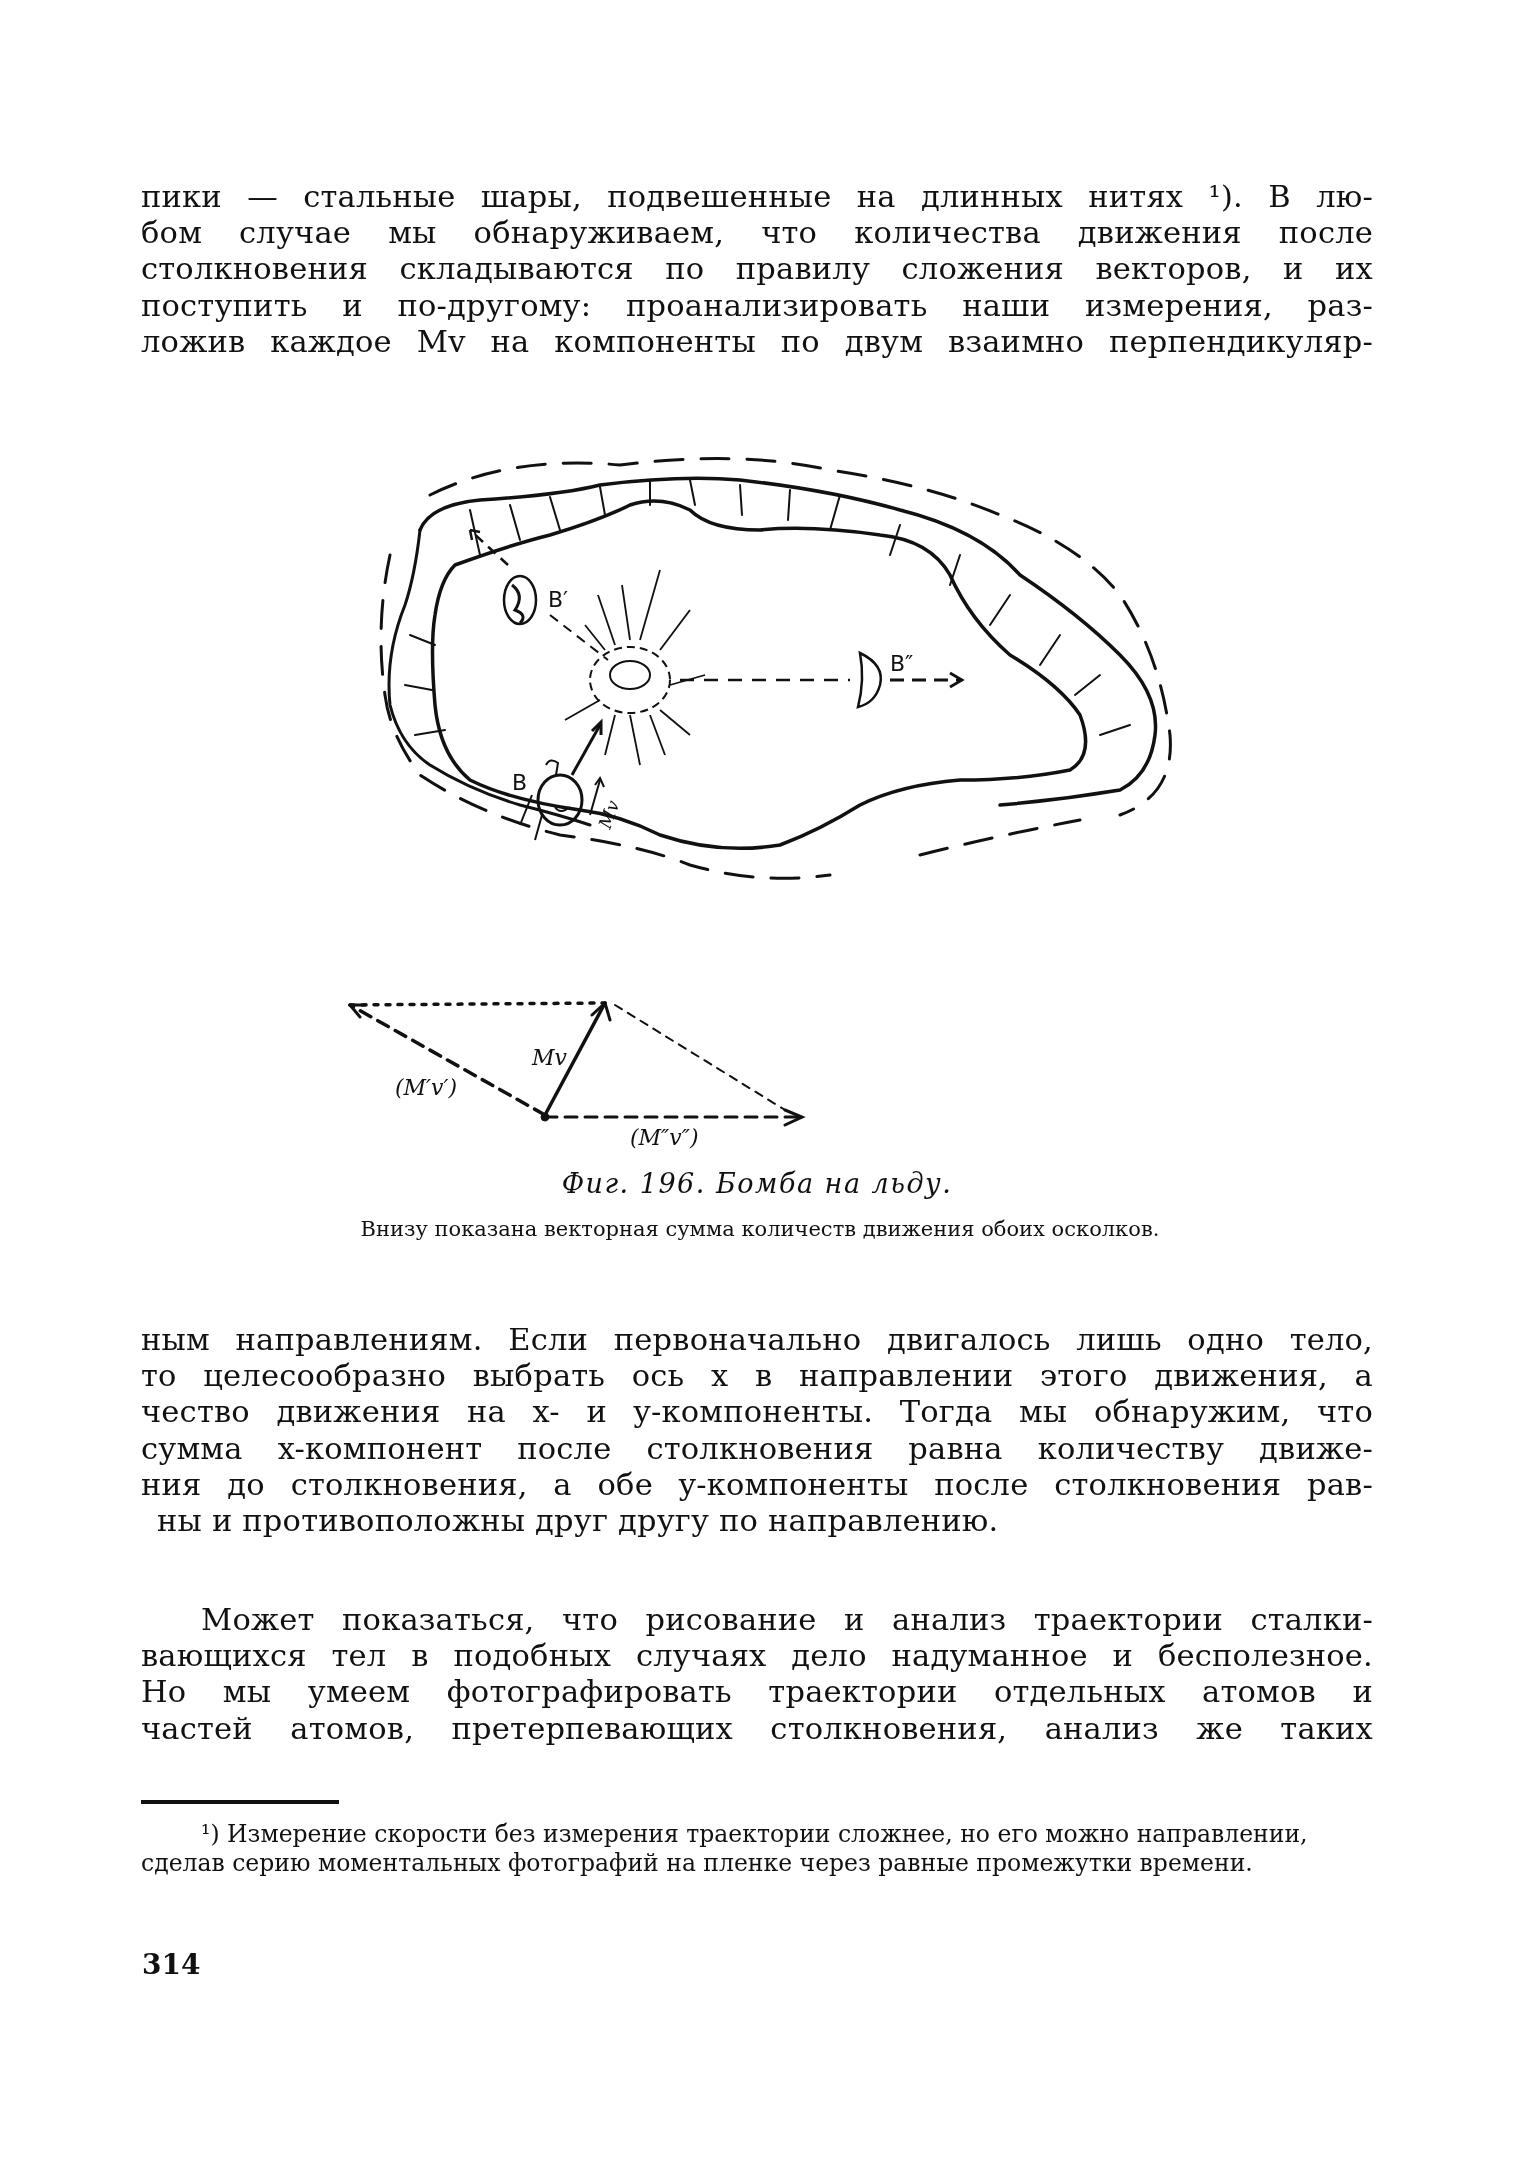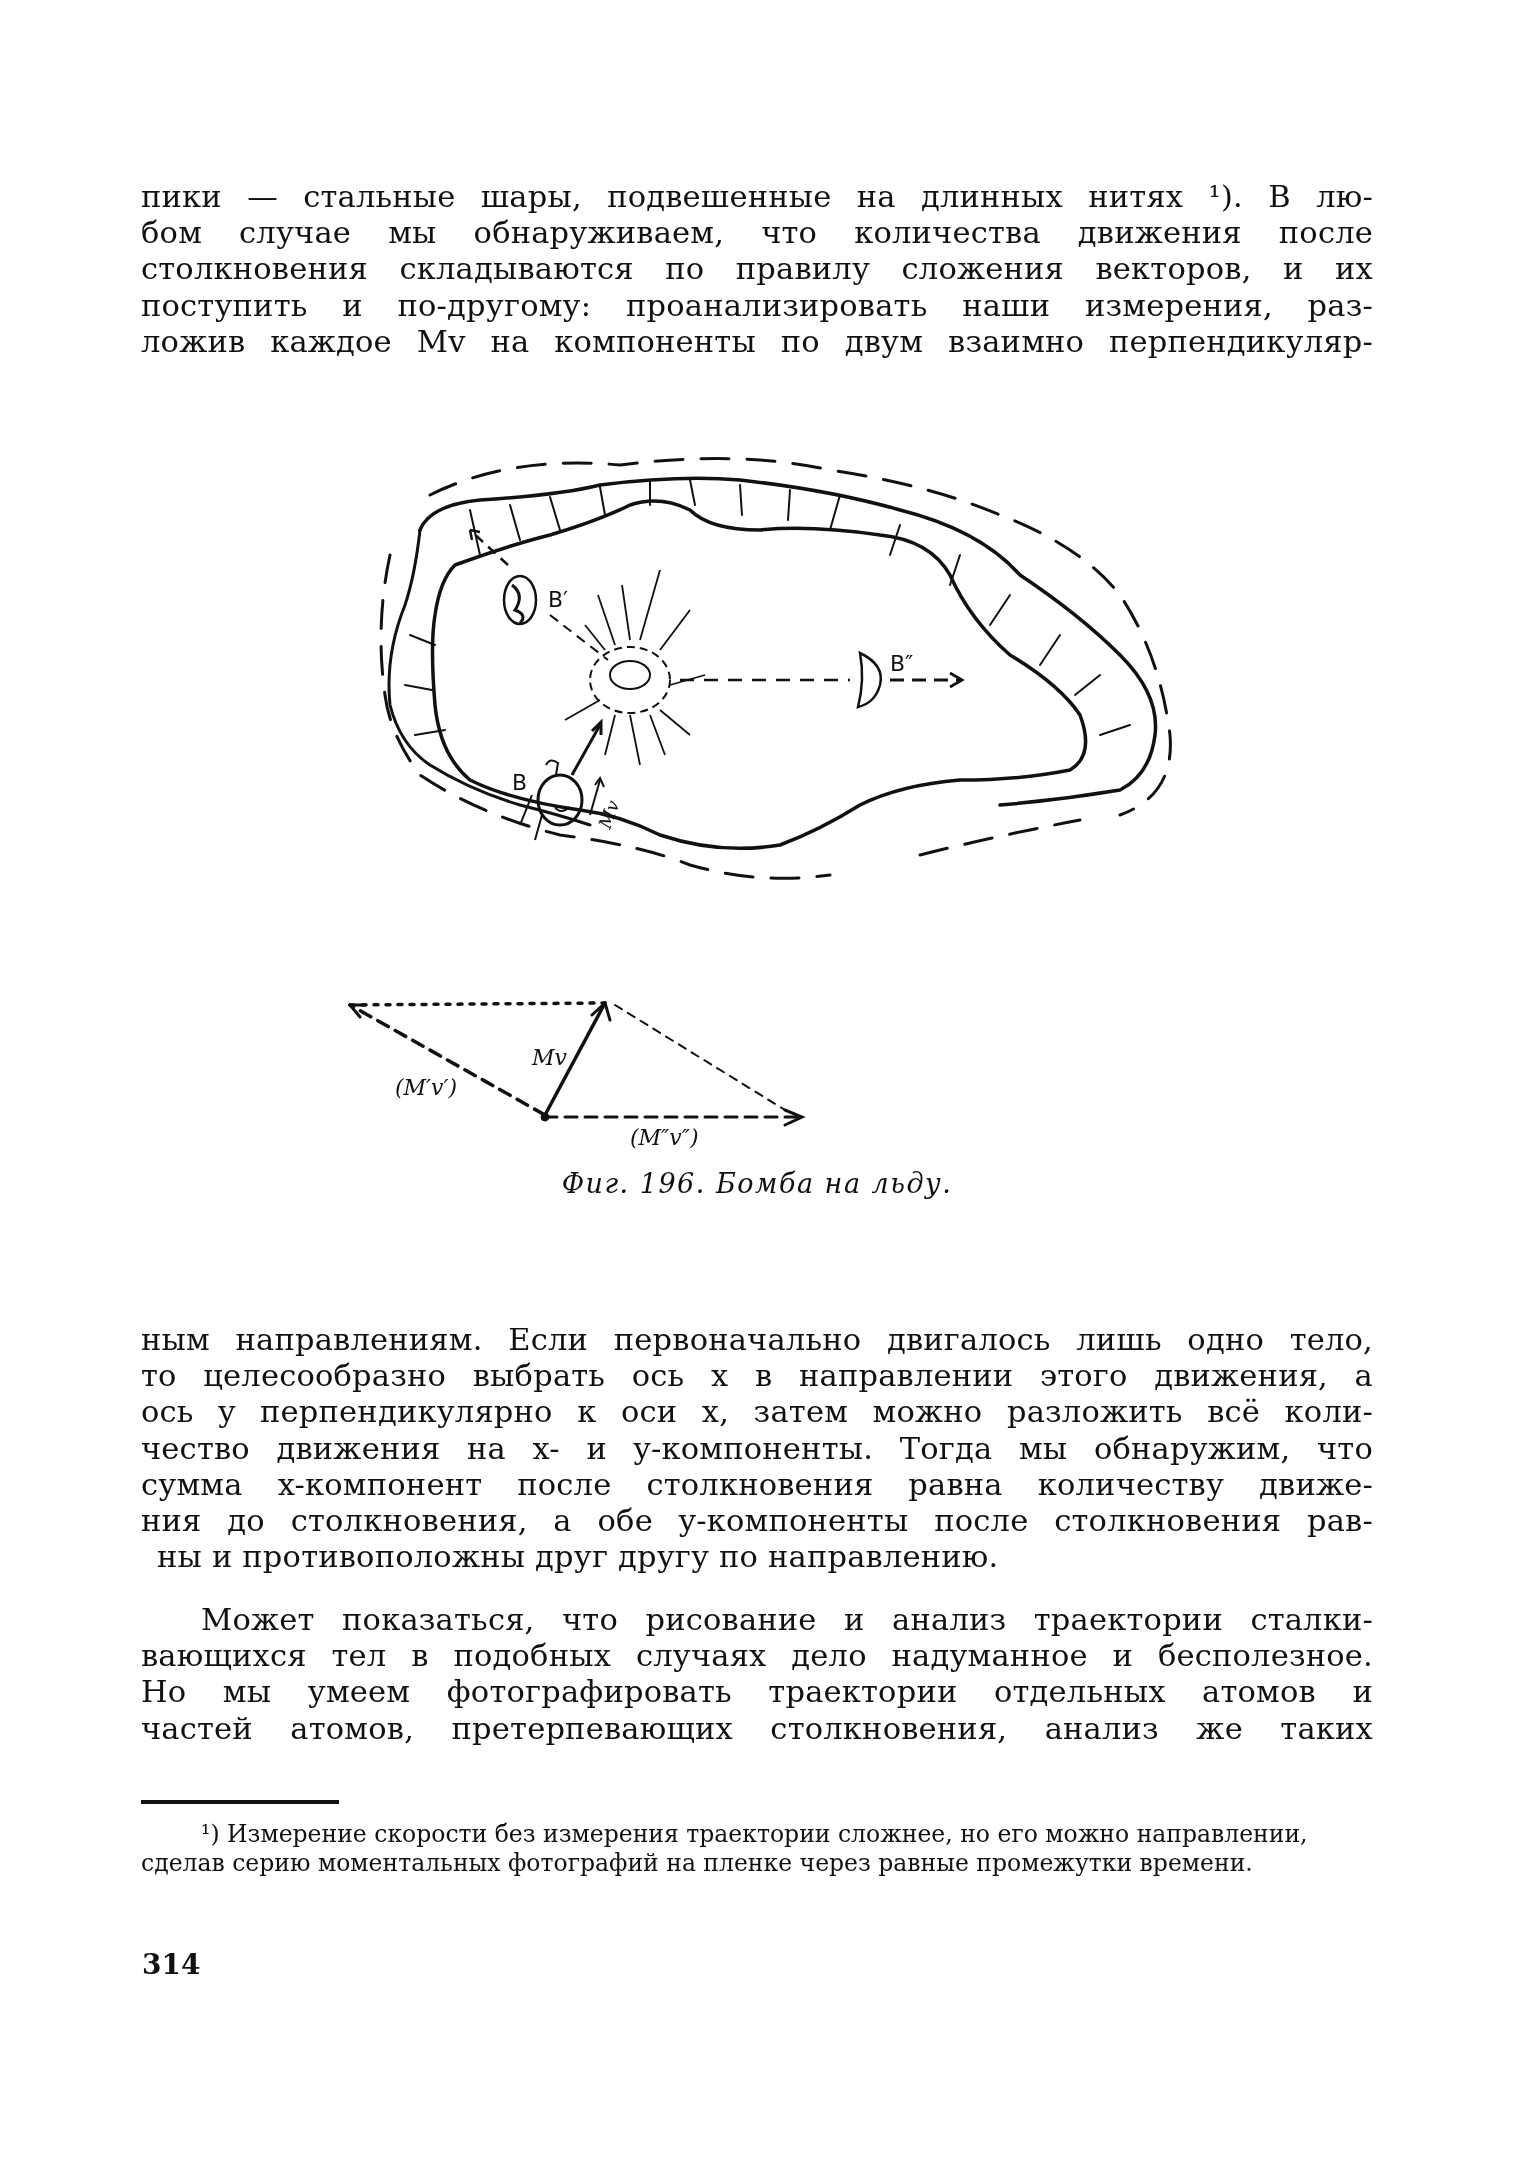--- a/index.html
+++ b/index.html
@@ -148,25 +148,25 @@
         <path d="M465 135 L482 142 L465 150" stroke-width="3"></path>
         <circle cx="225" cy="142" r="4" fill="#111"></circle>
       </g>
     </svg>
     <span class="vec-label" style="left:212px;top:70px;">Mv</span>
     <span class="vec-label" style="left:75px;top:100px;">(M′v′)</span>
     <span class="vec-label" style="left:310px;top:150px;">(M″v″)</span>
   </div>
 
   <div class="fig-title">Фиг. 196. Бомба на льду.</div>
+  <div class="fig-caption">Внизу показана векторная сумма количеств движения обоих осколков.</div>
 
   <div class="para" id="p2">
     <span class="line">ным направлениям. Если первоначально двигалось лишь одно тело,</span>
     <span class="line">то целесообразно выбрать ось x в направлении этого движения, а</span>
-    <span class="line">ось y перпендикулярно к оси x, затем можно разложить всё коли-</span>
     <span class="line">чество движения  на x- и y-компоненты. Тогда мы обнаружим, что</span>
     <span class="line">сумма x-компонент после столкновения равна количеству движе-</span>
     <span class="line">ния до столкновения, а обе y-компоненты после столкновения рав-</span>
     <span class="line last">ны и противоположны друг другу по направлению.</span>
   </div>
 
   <div class="para" id="p3">
     <span class="line indent">Может показаться, что рисование и анализ траектории сталки-</span>
     <span class="line">вающихся тел в подобных случаях дело надуманное и бесполезное.</span>
     <span class="line">Но мы умеем фотографировать траектории отдельных атомов и</span>

